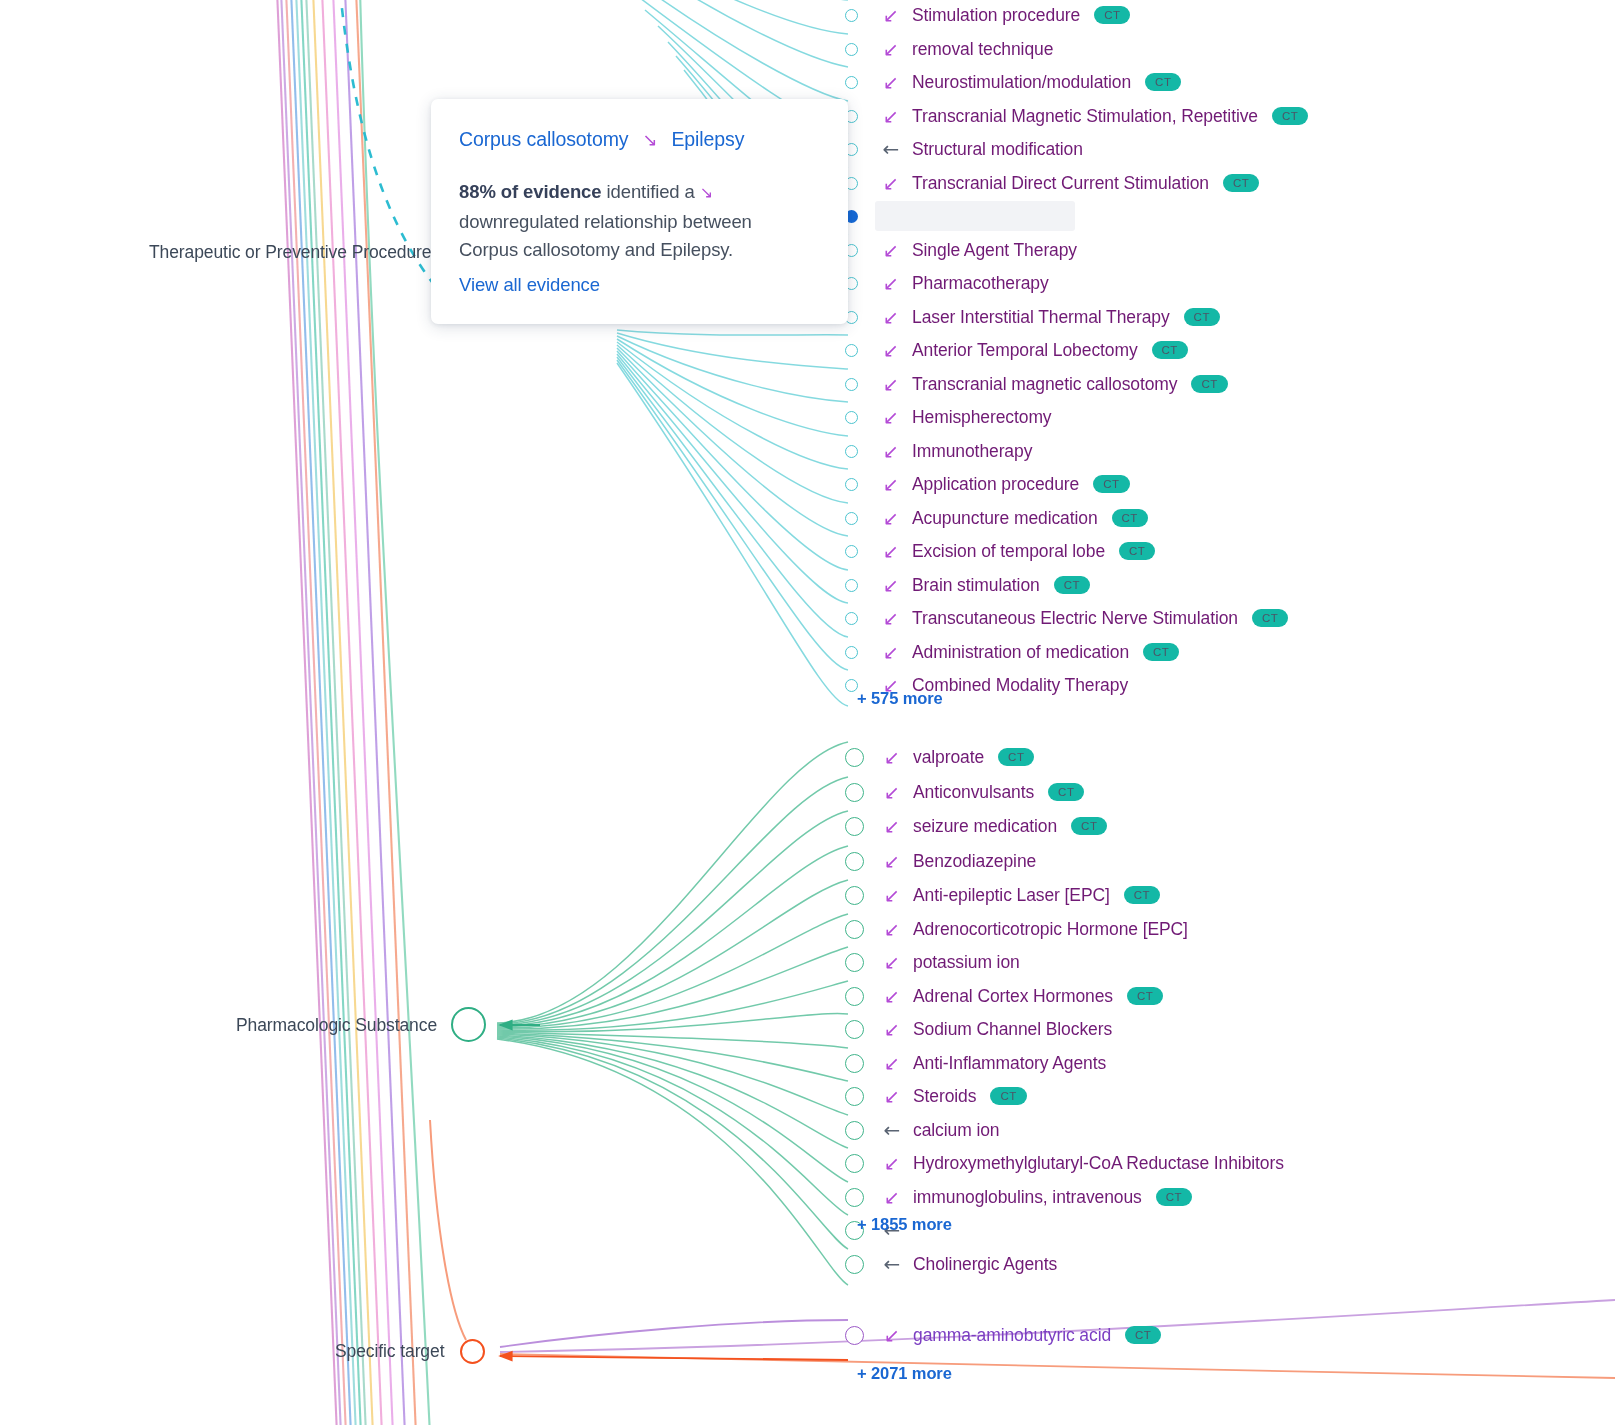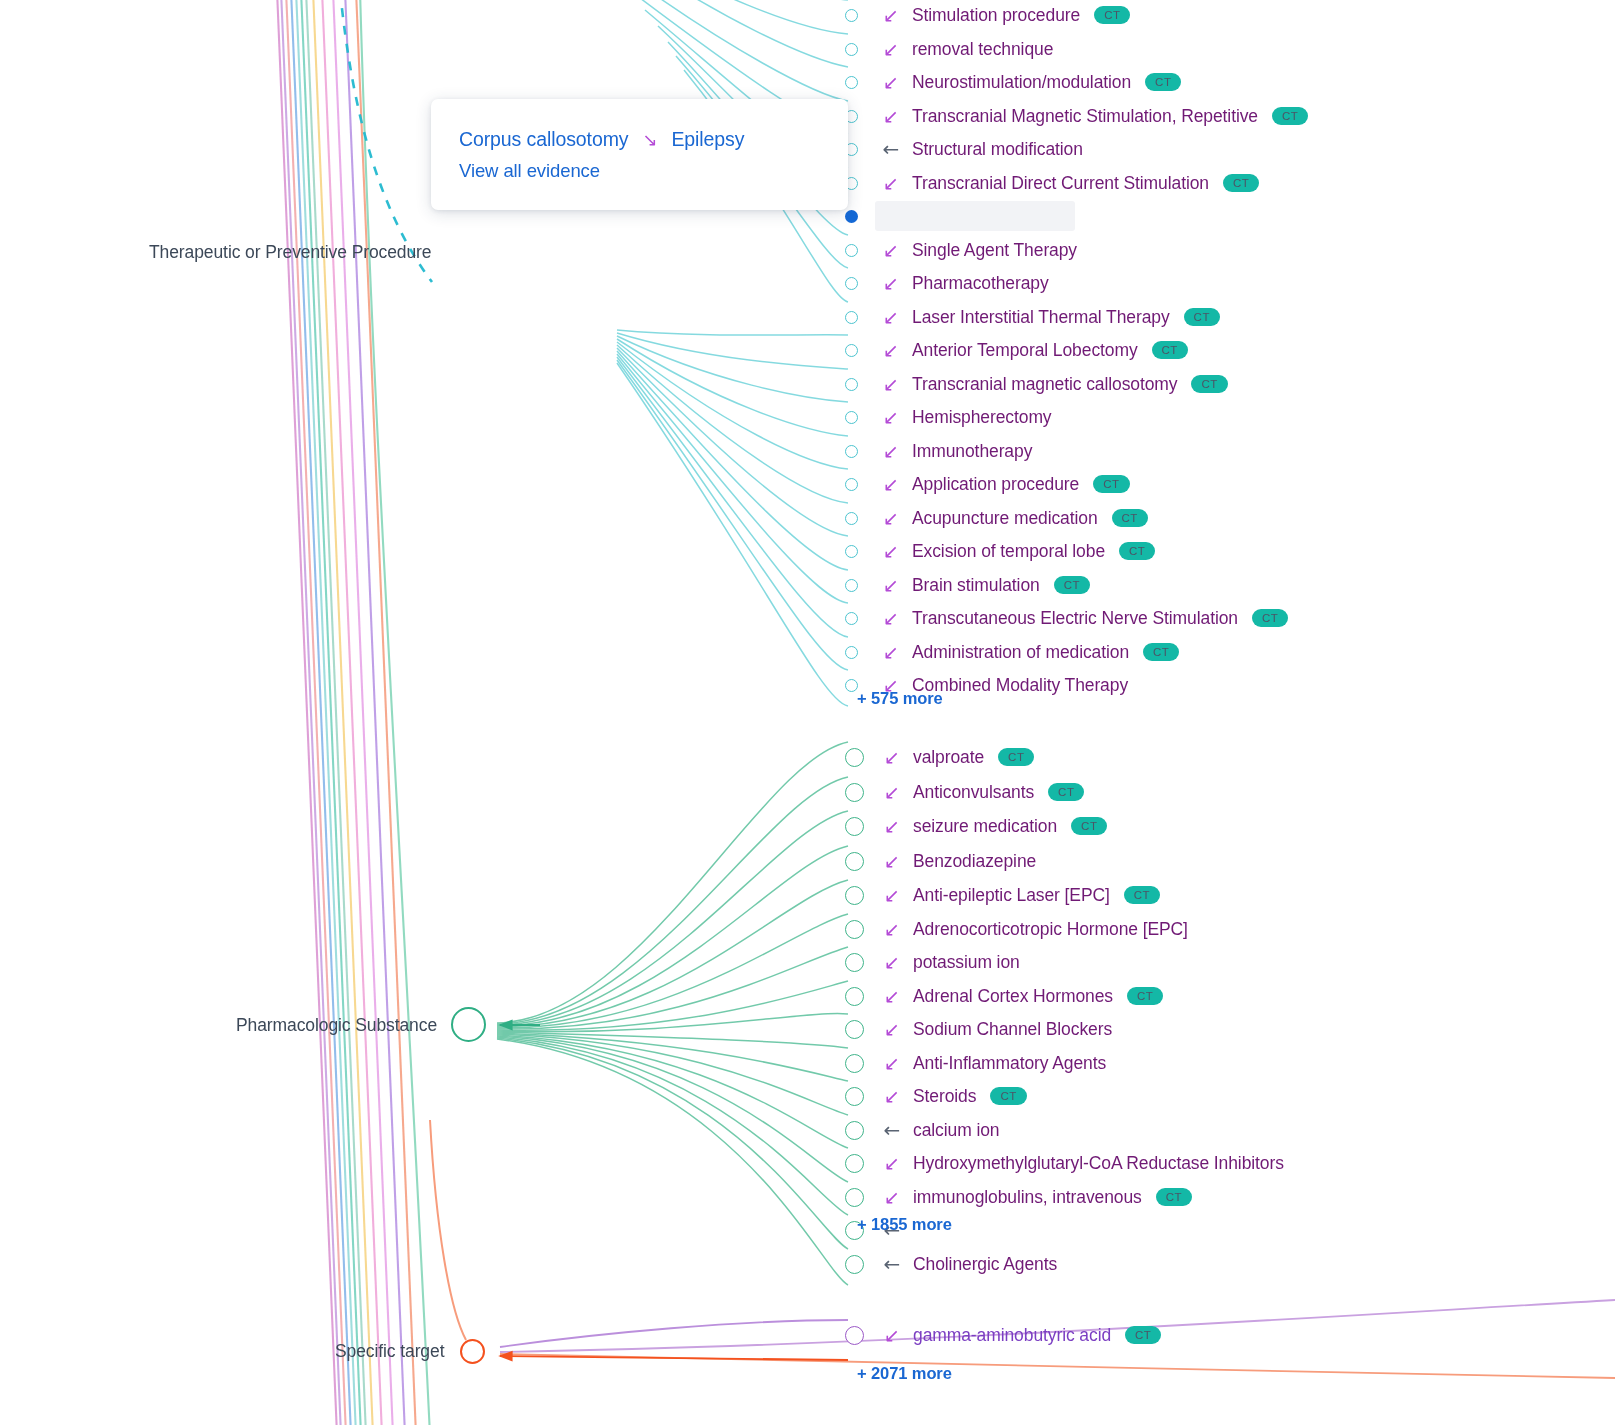--- a/index.html
+++ b/index.html
@@ -486,16 +486,19 @@
         <span class="more-text">+ 2071 more</span>
       </div>
     </div>
 
   <div id="tooltip">
     <div class="tt-head">
       <span>Corpus callosotomy</span>
       <span class="tt-arrow">↘</span>
       <span>Epilepsy</span>
     </div>
+    <div class="tt-body">
+      <b>88% of evidence</b><span> identified a </span><span class="inline-arrow">↘</span><span> downregulated relationship between Corpus callosotomy and Epilepsy.</span>
+    </div>
     <div class="tt-link">View all evidence</div>
   </div>
 
 </div>
 
 </body></html>

